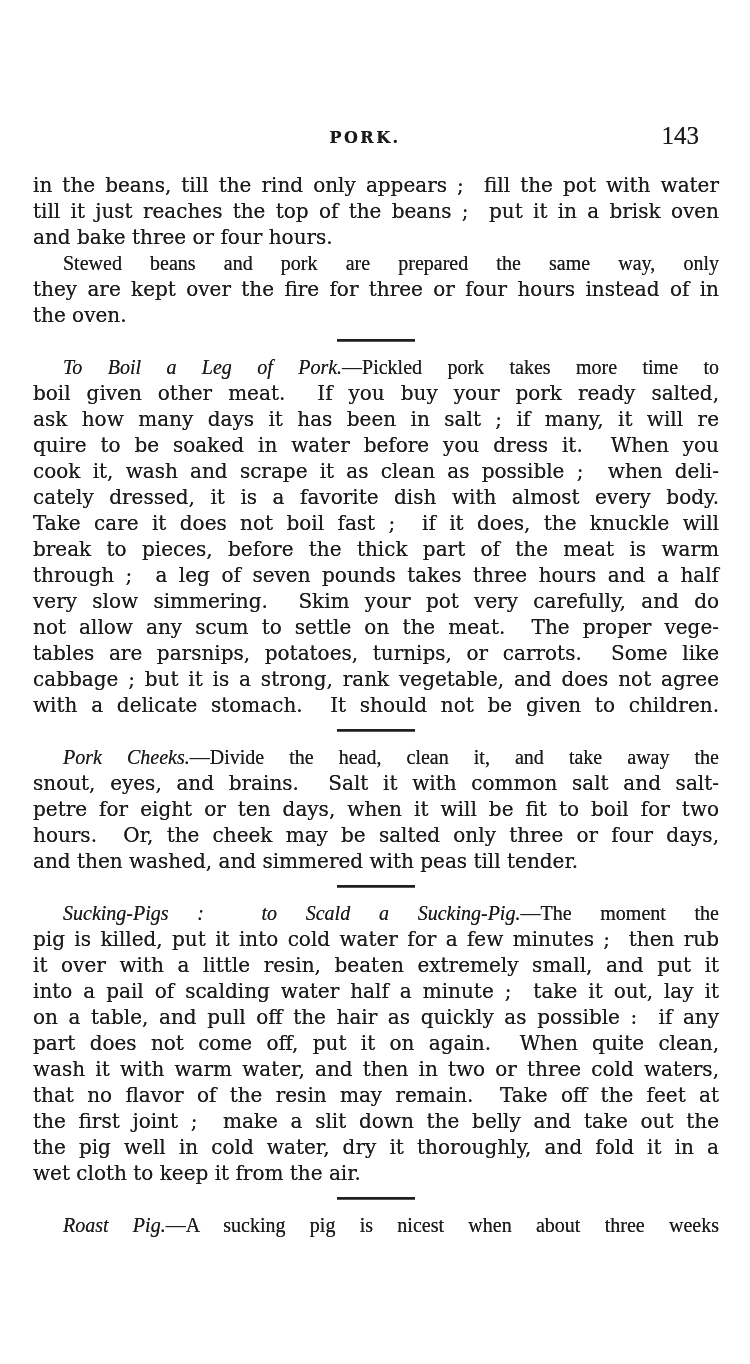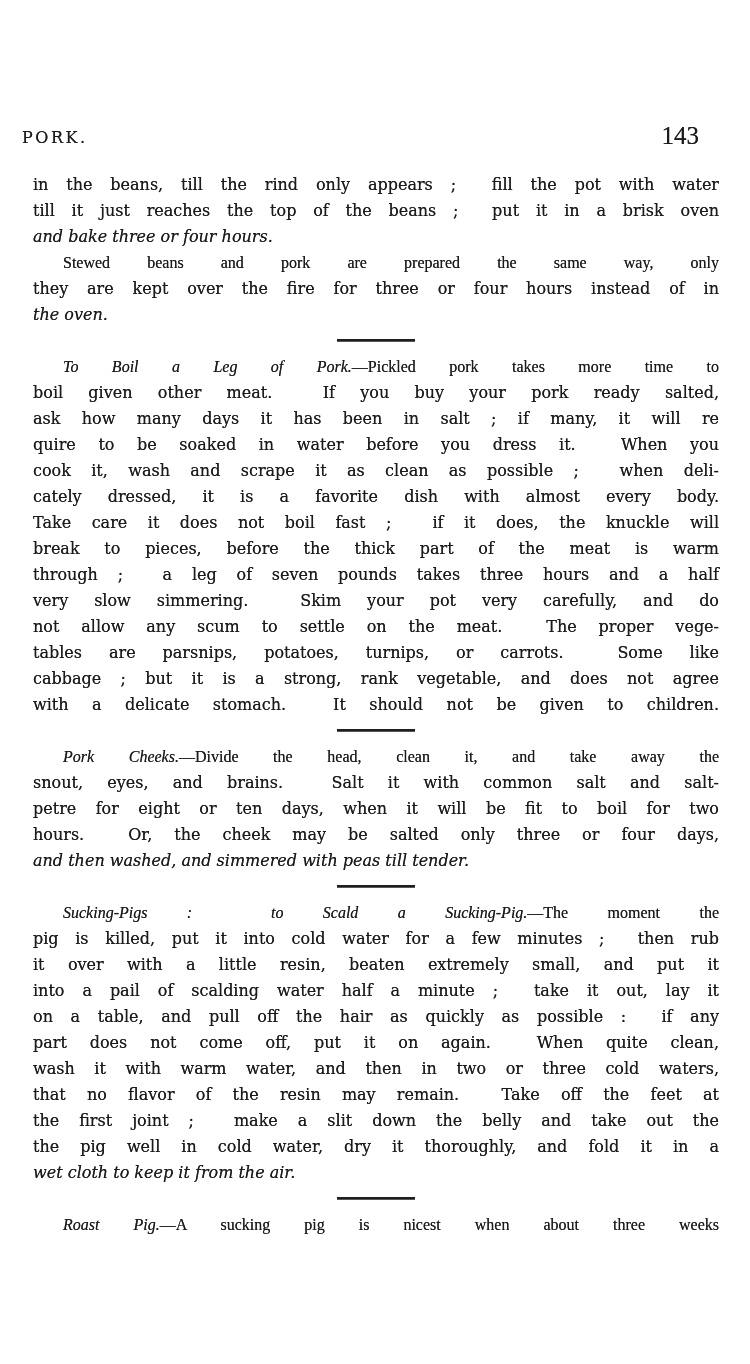--- a/index.html
+++ b/index.html
@@ -29,49 +29,49 @@
     margin-left: 33px;
     width: 686px;
   }
   .running-header {
     position: relative;
     height: 30px;
     margin-bottom: 14px;
   }
   .running-title {
     display: block;
+    text-align: center;
     position: relative;
     left: -11px;
     font-size: 16px;
     letter-spacing: 2.5px;
-    font-weight: normal;
+    font-weight: bold;
     text-shadow: 0 0 0.6px rgba(20,20,20,0.75);
   }
   .page-number {
     position: absolute;
     top: -6px;
     right: 20px;
     font-size: 25px;
     font-family: "Liberation Serif", serif;
     text-shadow: 0 0 0.6px rgba(20,20,20,0.75);
     text-align: center;
   }
   .para { margin: 0; }
   .line {
-    font-size: 16px;
+    font-size: 20px;
     line-height: 26px;
     white-space: pre-wrap;
     text-align: justify;
     text-align-last: justify;
     text-shadow: 0 0 0.55px rgba(25,25,25,0.8);
   }
   .line.no-j {
     text-align: right;
     text-align-last: left;
-    font-style: italic;
   }
   .line.indent { text-indent: 30px; font-family: Liberation Serif, serif; }
   .line i { font-style: italic; }
   .rule {
     width: 78px;
     height: 3px;
     background: #1f1f1f;
     border-bottom: 1px solid #555;
     margin: 11px auto 12px auto;
     box-sizing: border-box;

